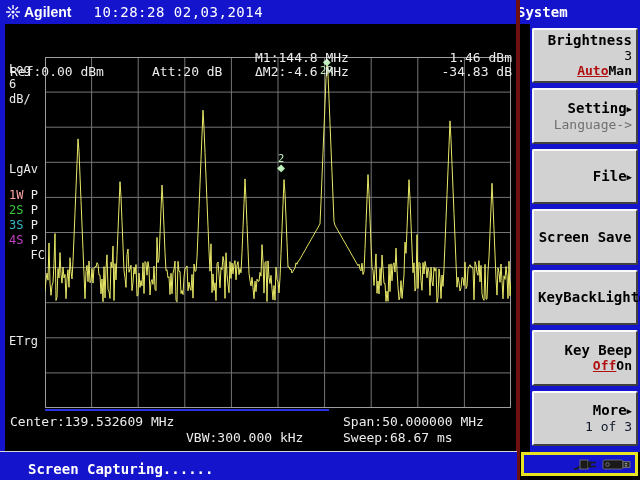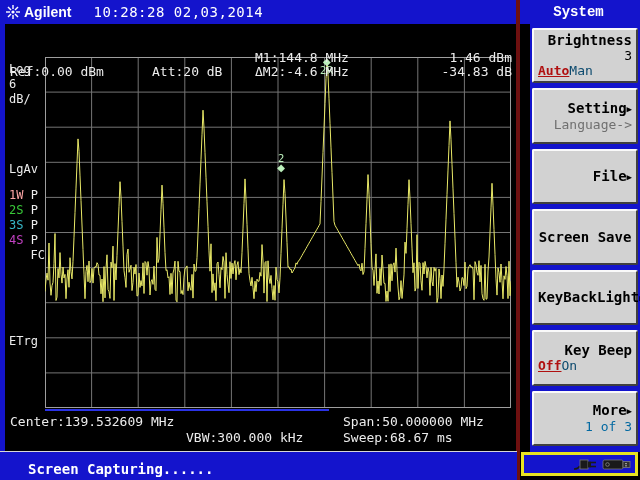--- a/index.html
+++ b/index.html
@@ -1,21 +1,21 @@
 <!DOCTYPE html>
 <html><head>
 <meta charset="utf-8">
 <style>
   html,body{margin:0;padding:0;background:#222;}
   .screen{position:relative;width:640px;height:480px;background:#000;overflow:hidden;
     font-family:"DejaVu Sans Mono","Liberation Mono",monospace;}
   
   .topbar{position:absolute;left:0;top:0;width:640px;height:24px;background:#1414cc;display:flex;}
   .topbar-left{width:517px;display:flex;align-items:center;}
-  .topbar-right{flex:1;display:flex;align-items:center;justify-content:center;font-family:Liberation Mono, monospace;}
+  .topbar-right{flex:1;display:flex;align-items:center;}
   .logo{display:flex;align-items:center;margin-left:5px;}
   .logo-text{color:#fff;font-family:"Liberation Sans","DejaVu Sans",sans-serif;font-weight:bold;font-size:14px;margin-left:3px;}
   .datetime{color:#fff;font-size:14px;margin-left:22px;letter-spacing:0.5px;}
   .menu-title{color:#fff;font-size:14px;font-weight:bold;}
   
   .left-stripe{position:absolute;left:0;top:24px;width:5px;height:428px;background:#1414cc;}
   
   .display{position:absolute;left:5px;top:24px;width:511px;height:428px;background:#000;}
   .ann{position:absolute;color:#ececec;font-size:13px;white-space:pre;}
   .ann-m1{left:250px;top:26px;}
@@ -42,24 +42,24 @@
   .divider{position:absolute;left:516px;top:0;width:4px;height:480px;background:#6e1010;}
   .menu{position:absolute;left:492px;top:24px;width:120px;height:428px;background:#1414cc;
     display:flex;flex-direction:column;gap:5px;padding:4px 12px 6px 2px;box-sizing:border-box;margin-left:38px;}
   .softkey{flex:1;background:#d2d2d2;border-top:2px solid #fafafa;border-left:2px solid #fafafa;
     border-right:2px solid #404040;border-bottom:2px solid #404040;border-radius:2px;
     display:flex;flex-direction:column;justify-content:center;padding:2px 4px;box-sizing:border-box;cursor:pointer;}
   .k-line{text-align:right;font-size:14px;font-weight:bold;color:#000;line-height:16px;white-space:pre;}
   .k-center{text-align:center;}
   .k-value{font-size:13px;font-weight:normal;line-height:15px;}
   .k-sub{font-size:13px;font-weight:normal;color:#707070;line-height:15px;}
-  .k-sub-dark{font-size:13px;font-weight:normal;color:#0369a1;line-height:15px;}
-  .k-toggle{display:flex;justify-content:flex-start;font-size:13px;line-height:16px;}
+  .k-sub-dark{font-size:13px;font-weight:normal;color:#0f172a;line-height:15px;}
+  .k-toggle{display:flex;justify-content:flex-end;font-size:13px;line-height:16px;}
   .sel-red{color:#b01010;font-weight:bold;text-decoration:underline;}
-  .unsel{color:#0c4a6e;font-weight:normal;}
+  .unsel{color:#000000;font-weight:bold;}
   .arrow{font-size:9px;vertical-align:1px;}
   
   .statusbar{position:absolute;left:0;top:451px;width:517px;height:34px;background:#1414cc;
     border-top:1px solid #d8d8d8;box-sizing:border-box;display:flex;align-items:center;}
   .status-msg{color:#fff;font-size:14px;font-weight:bold;margin-left:28px;white-space:pre;}
   .corner-box{position:absolute;left:521px;top:452px;width:117px;height:24px;background:#1414cc;
     border:3px solid #e8e420;box-sizing:border-box;display:flex;align-items:center;justify-content:flex-end;gap:3px;padding-right:3px;}
 </style>
 </head>
 <body>

